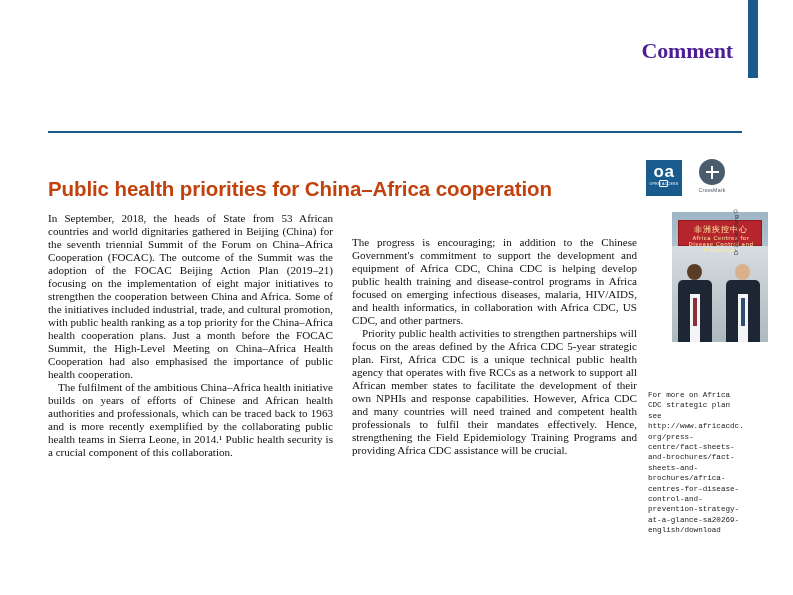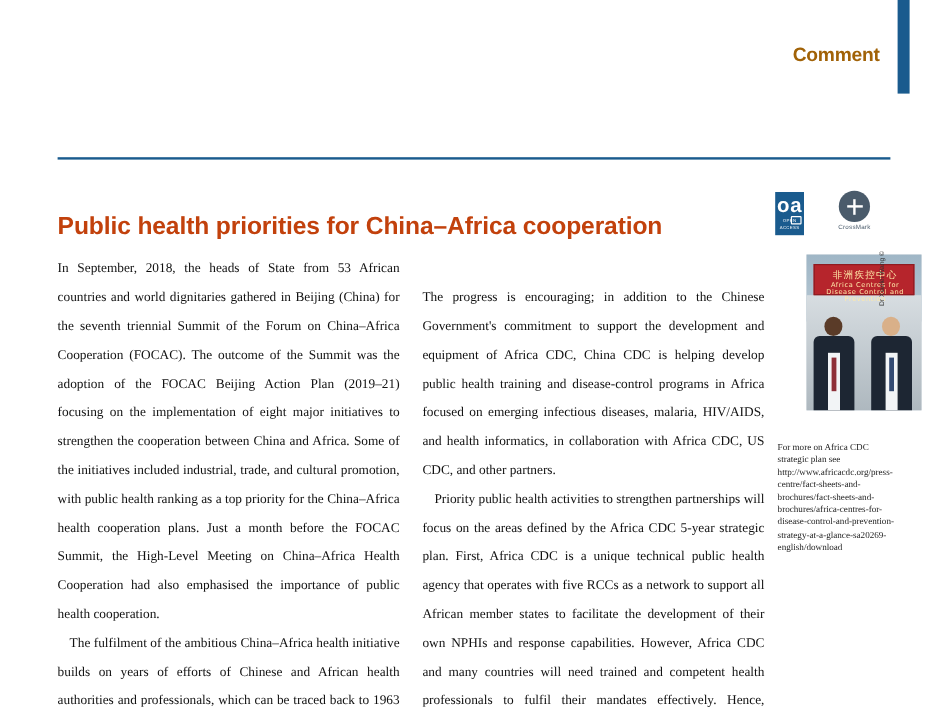--- a/index.html
+++ b/index.html
@@ -30,25 +30,25 @@
     top: 0;
     left: 748px;
     width: 10px;
     height: 78px;
     background: #1a5b8e;
   }
   .header-title {
     position: absolute;
     top: 38px;
     right: 60px;
-    font-size: 16px;
+    font-size: 22px;
     font-weight: bold;
     letter-spacing: -0.2px;
-    color: #a16207;
-    font-family: Liberation Sans, sans-serif;
+    color: #4c1d95;
+    font-family: Liberation Serif, serif;
   }
   .header-rule {
     position: absolute;
     top: 131px;
     left: 48px;
     width: 694px;
     height: 2px;
     background: #1a5b8e;
   }
 
@@ -62,21 +62,21 @@
     font-weight: bold;
     color: #c2410c;
     letter-spacing: -0.1px;
   }
 
   
   .oa-badge {
     position: absolute;
     top: 160px;
     left: 646px;
-    width: 24px;
+    width: 36px;
     height: 36px;
     background: #1a5b8e;
     color: #ffffff;
     text-align: center;
   }
   .oa-badge .oa-letters {
     display: block;
     font-size: 17px;
     font-weight: bold;
     line-height: 19px;
@@ -131,21 +131,21 @@
     color: #4a5b6b;
     margin-top: 2px;
     letter-spacing: 0.2px;
   }
 
   
   .col {
     position: absolute;
     top: 212px;
     font-size: 11.1px;
-    line-height: 24px;
+    line-height: 13px;
     text-align: justify;
     color: #111;
     font-family: "Liberation Serif", serif;
   }
   .col p { margin: 0; }
   .col p + p { text-indent: 10px; }
 
   .col-1 { left: 48px; width: 285px; height: 380px; }
   .col-2 { left: 352px; width: 285px; height: 380px; margin-top: 24px; }
 
@@ -220,27 +220,27 @@
     top: 255px;
     font-size: 5.6px;
     color: #333;
     transform: rotate(-90deg);
     transform-origin: left top;
     white-space: nowrap;
     font-family: "Liberation Sans", sans-serif;
   }
   .rail-note {
     position: absolute;
-    top: 368px;
+    top: 390px;
     left: 648px;
     width: 100px;
     font-size: 7.6px;
     line-height: 10.4px;
     color: #222;
-    font-family: Liberation Serif, serif;
+    font-family: Liberation Mono, monospace;
     word-break: break-word;
   }
 </style>
 </head>
 <body>
 
 <div class="header-bar">
   <div class="header-accent"></div>
   <div class="header-title">Comment</div>
 </div>

